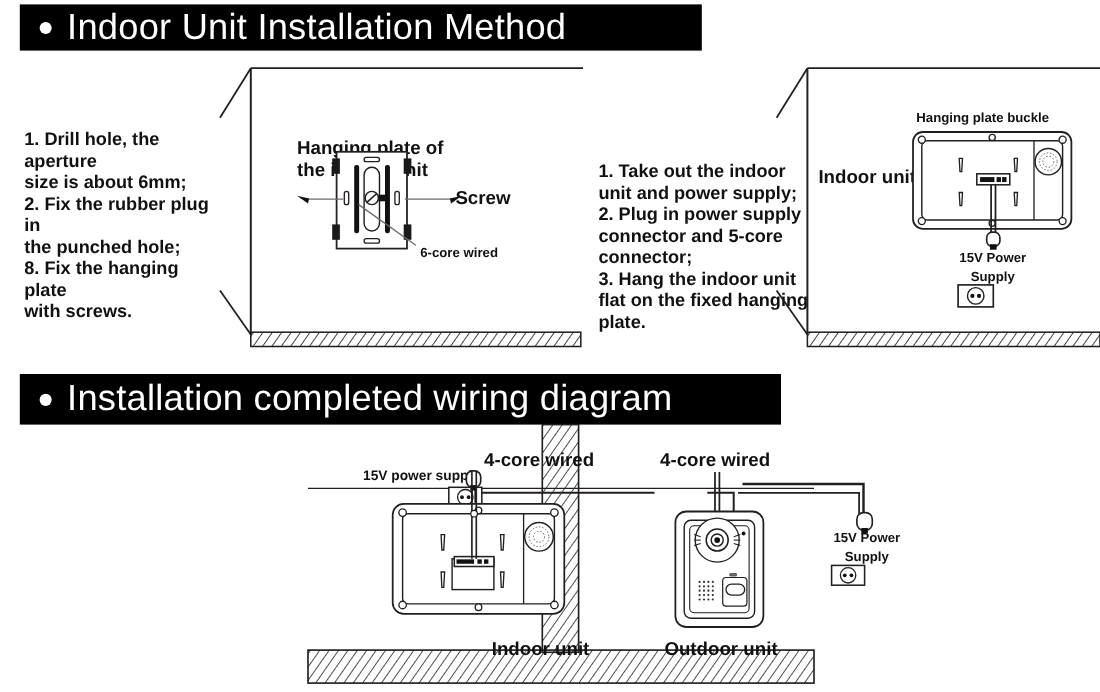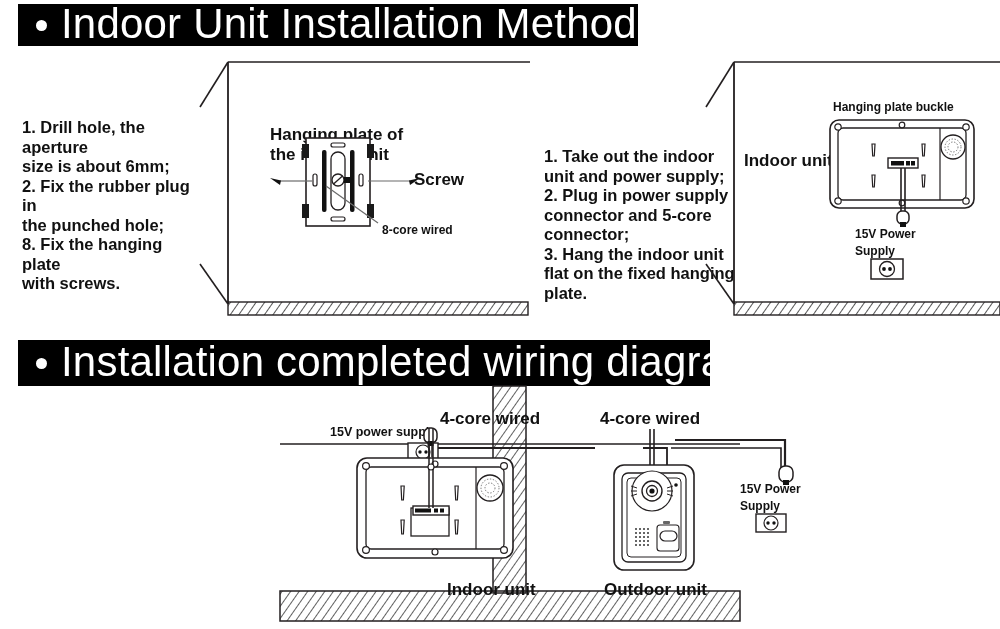--- a/index.html
+++ b/index.html
@@ -5,33 +5,33 @@
   html,body{margin:0;padding:0;background:#ffffff;}
   body{width:1000px;height:629px;position:relative;overflow:hidden;
        font-family:"Liberation Sans","DejaVu Sans",sans-serif;color:#111;}
   .abs{position:absolute;}
 
   
   .titlebar{background:#000;color:#fff;display:flex;align-items:center;
             box-sizing:border-box;}
   .titlebar .bullet{width:11px;height:11px;border-radius:50%;background:#fff;
             flex:0 0 auto;margin:0 14px 0 18px;}
-  .titlebar .ttext{font-size:42px;line-height:1;letter-spacing:.2px;
+  .titlebar .ttext{font-size:33px;line-height:1;letter-spacing:.2px;
             font-weight:400;white-space:nowrap;padding-bottom:3px;}
 
   
   .bodytext{font-size:16.5px;line-height:19.5px;font-weight:700;color:#111;
             white-space:pre-line;}
   .lbl{font-size:12px;font-weight:700;color:#111;white-space:pre-line;
        line-height:17px;}
   .lbl-lg{font-size:17px;font-weight:700;color:#111;white-space:pre-line;
        line-height:20px;}
   .lbl-sm{font-size:12.5px;font-weight:700;color:#111;white-space:pre-line;
        line-height:15px;}
-  .lbl-c{}
+  .lbl-c{text-align:center;}
 
   svg{display:block;overflow:visible;}
 </style>
 </head>
 <body>
 
 <div class="abs titlebar" style="left:18px;top:4px;width:620px;height:42px;">
   <span class="bullet"></span>
   <span class="ttext">Indoor Unit Installation Method</span>
 </div>
@@ -94,21 +94,21 @@
   <path d="M2,10 L13,12.5 L12,17 Z" fill="#111"></path>
 
   <line x1="100" y1="13" x2="142" y2="13" stroke="#6b6b6b" stroke-width="1.2"></line>
   <path d="M152,10 L141,12.5 L142,17 Z" fill="#111"></path>
 
   <line x1="58" y1="18" x2="110" y2="55" stroke="#6b6b6b" stroke-width="1.2"></line>
 </svg>
 
 <div class="abs lbl-lg" style="left:414px;top:170px;text-align:right;">Screw</div>
 
-<div class="abs lbl" style="left:382px;top:222px;">8-core wired</div>
+<div class="abs lbl" style="left:382px;top:222px;">6-core wired</div>
 
 <div class="abs bodytext" style="left:544px;top:100px;width:212px;margin-top:47px;">1. Take out the indoor
 unit and power supply;
 2. Plug in power supply
 connector and 5-core
 connector;
 3. Hang the indoor unit
 flat on the fixed hanging
 plate.</div>
 

